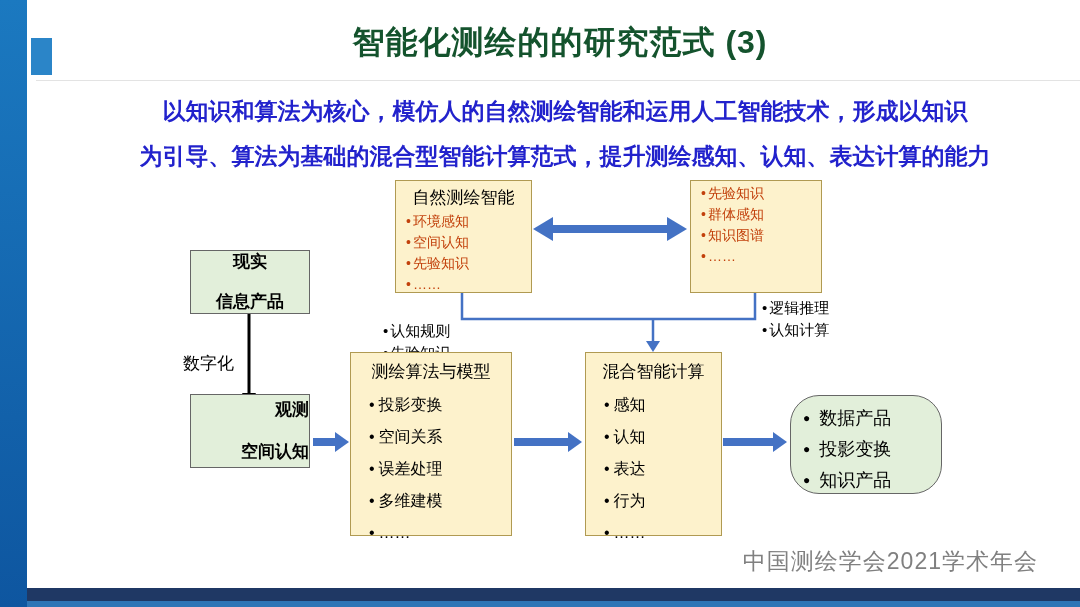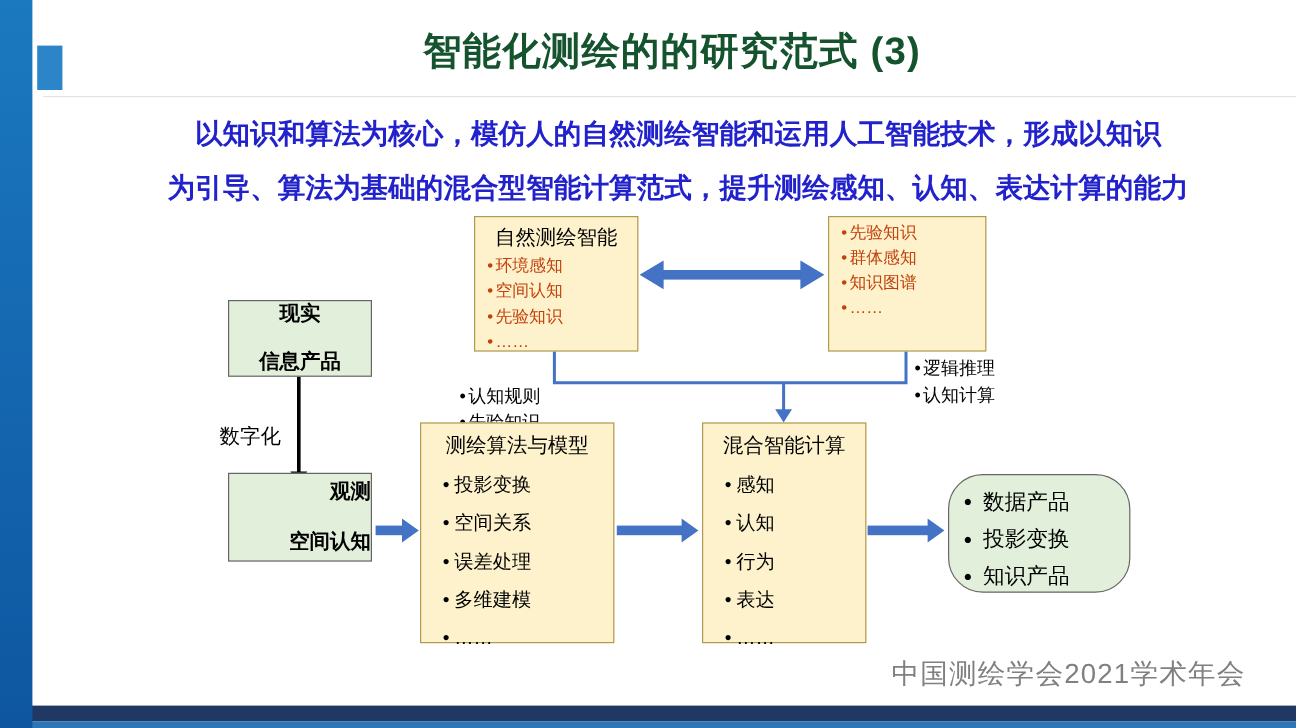--- a/index.html
+++ b/index.html
@@ -136,22 +136,22 @@
       <div class="lg-item">多维建模</div>
       <div class="lg-item">……</div>
     </div>
   </div>
 
   <div class="box ybox" style="left:585px;top:352px;width:135px;height:182px;">
     <div class="box-title lg-title">混合智能计算</div>
     <div class="lg-items">
       <div class="lg-item">感知</div>
       <div class="lg-item">认知</div>
+      <div class="lg-item">表达</div>
       <div class="lg-item">行为</div>
-      <div class="lg-item">表达</div>
       <div class="lg-item">……</div>
     </div>
   </div>
 
   <div class="box gbox" style="left:790px;top:395px;width:150px;height:97px;border-radius:29px;">
     <div class="products-items">
       <div class="p-item">数据产品</div>
       <div class="p-item">投影变换</div>
       <div class="p-item">知识产品</div>
     </div>

